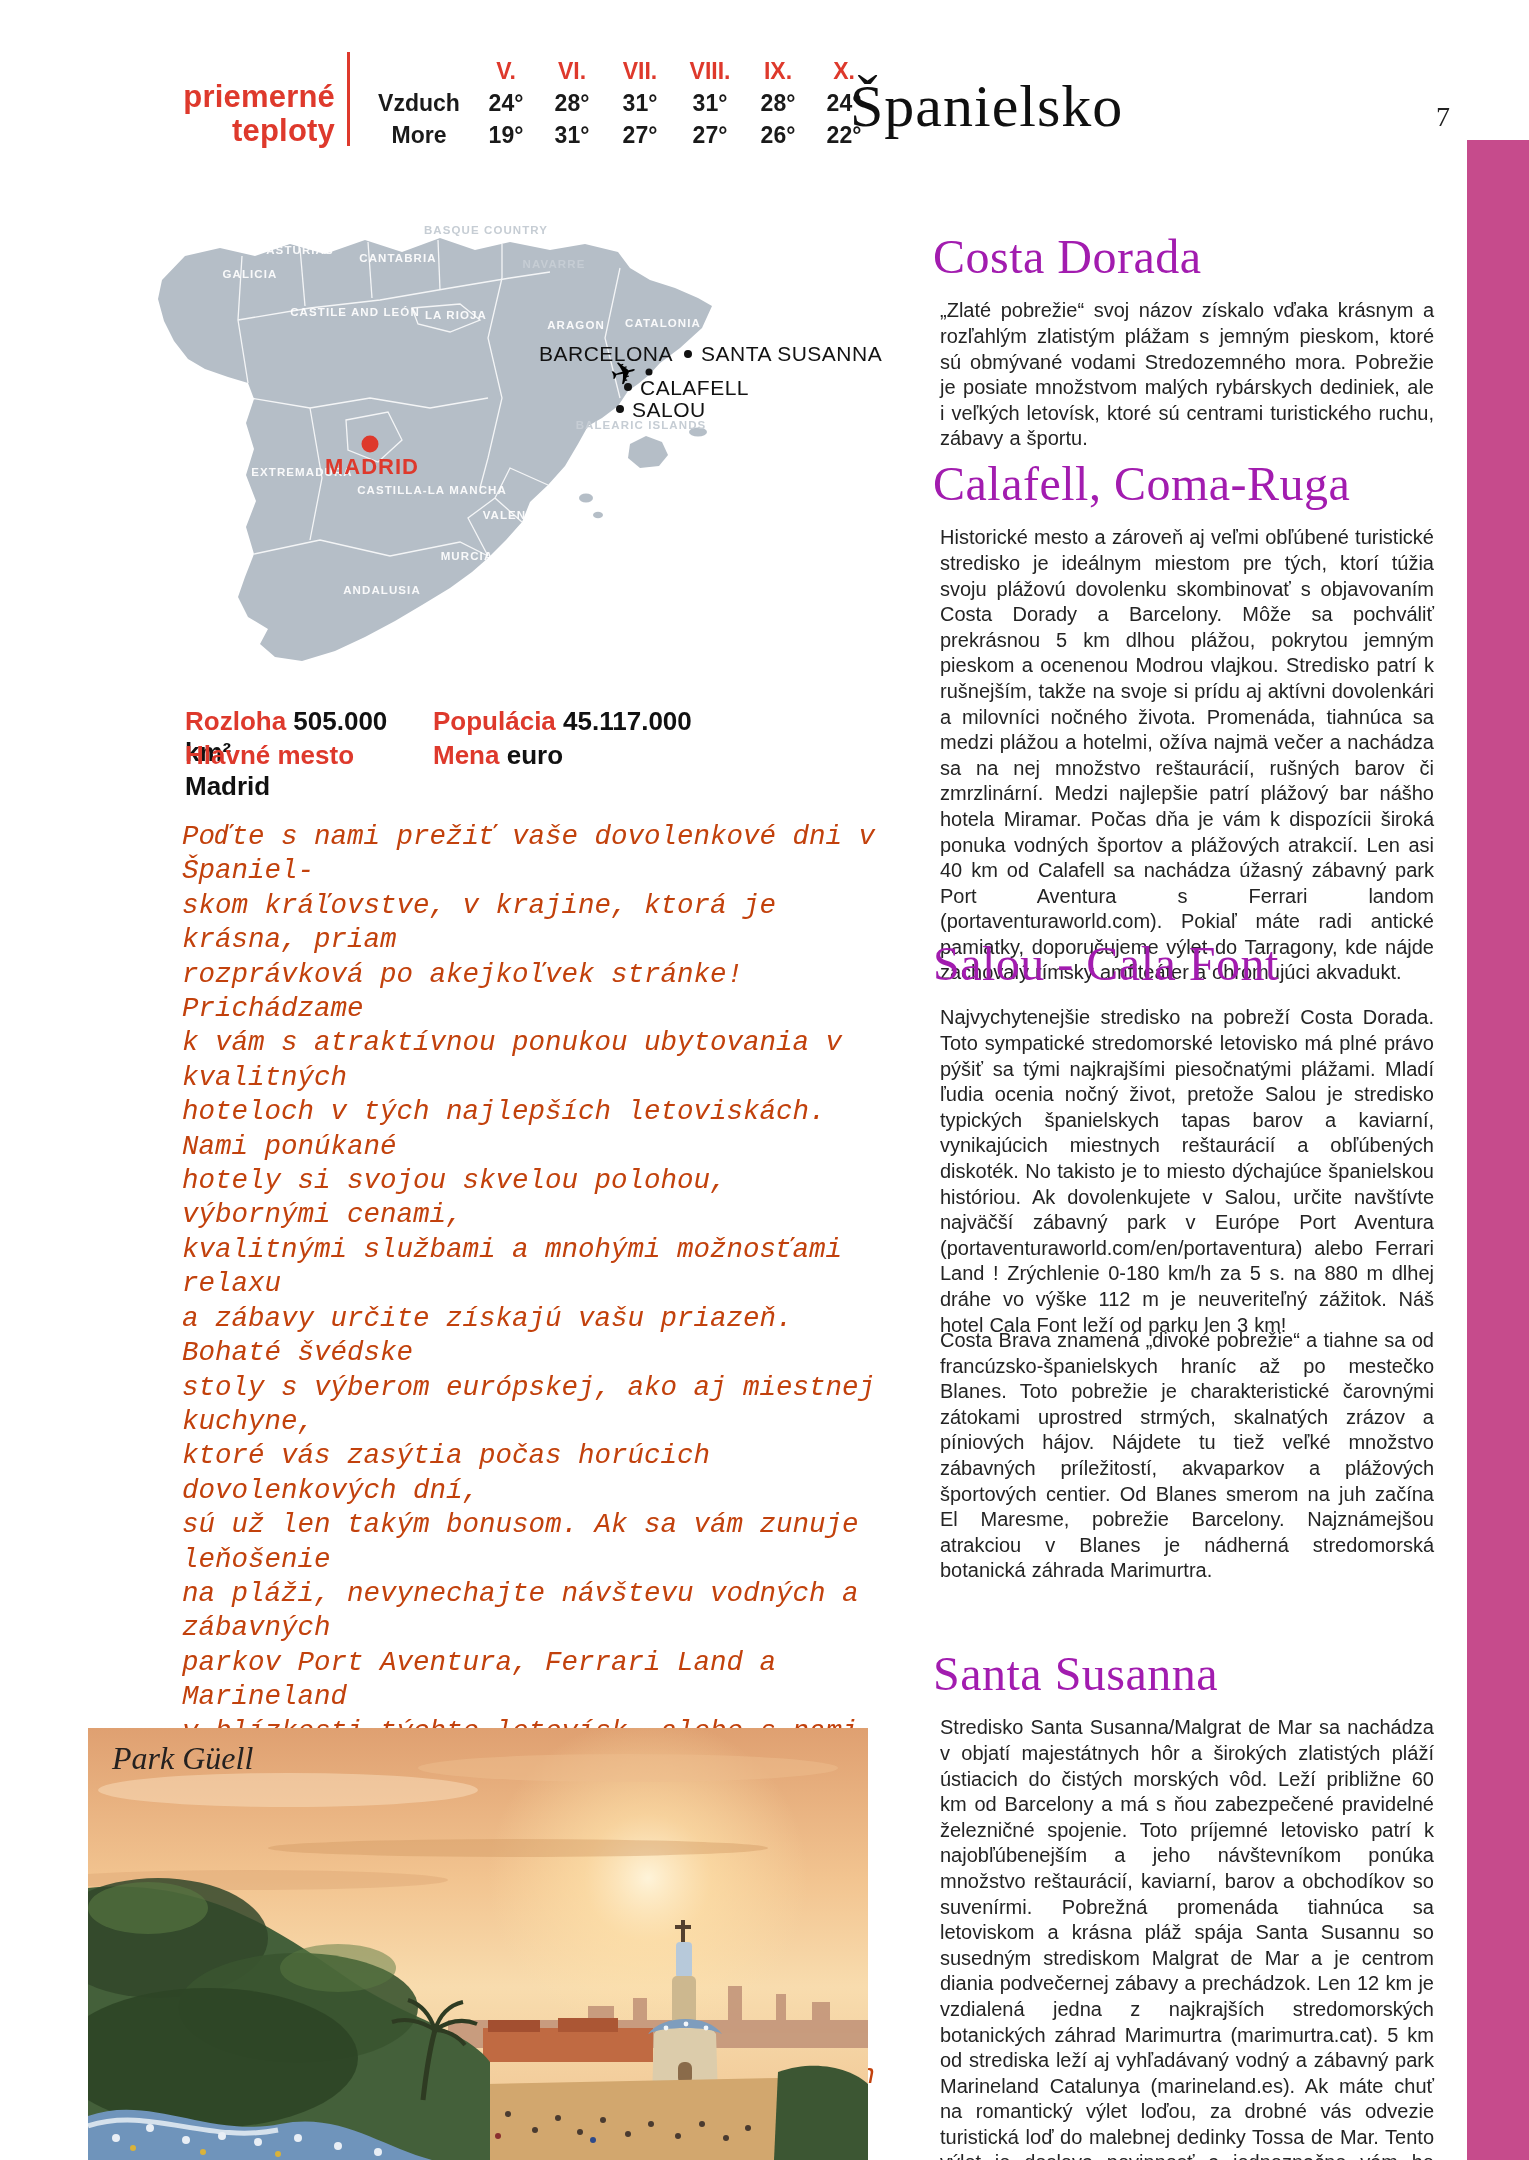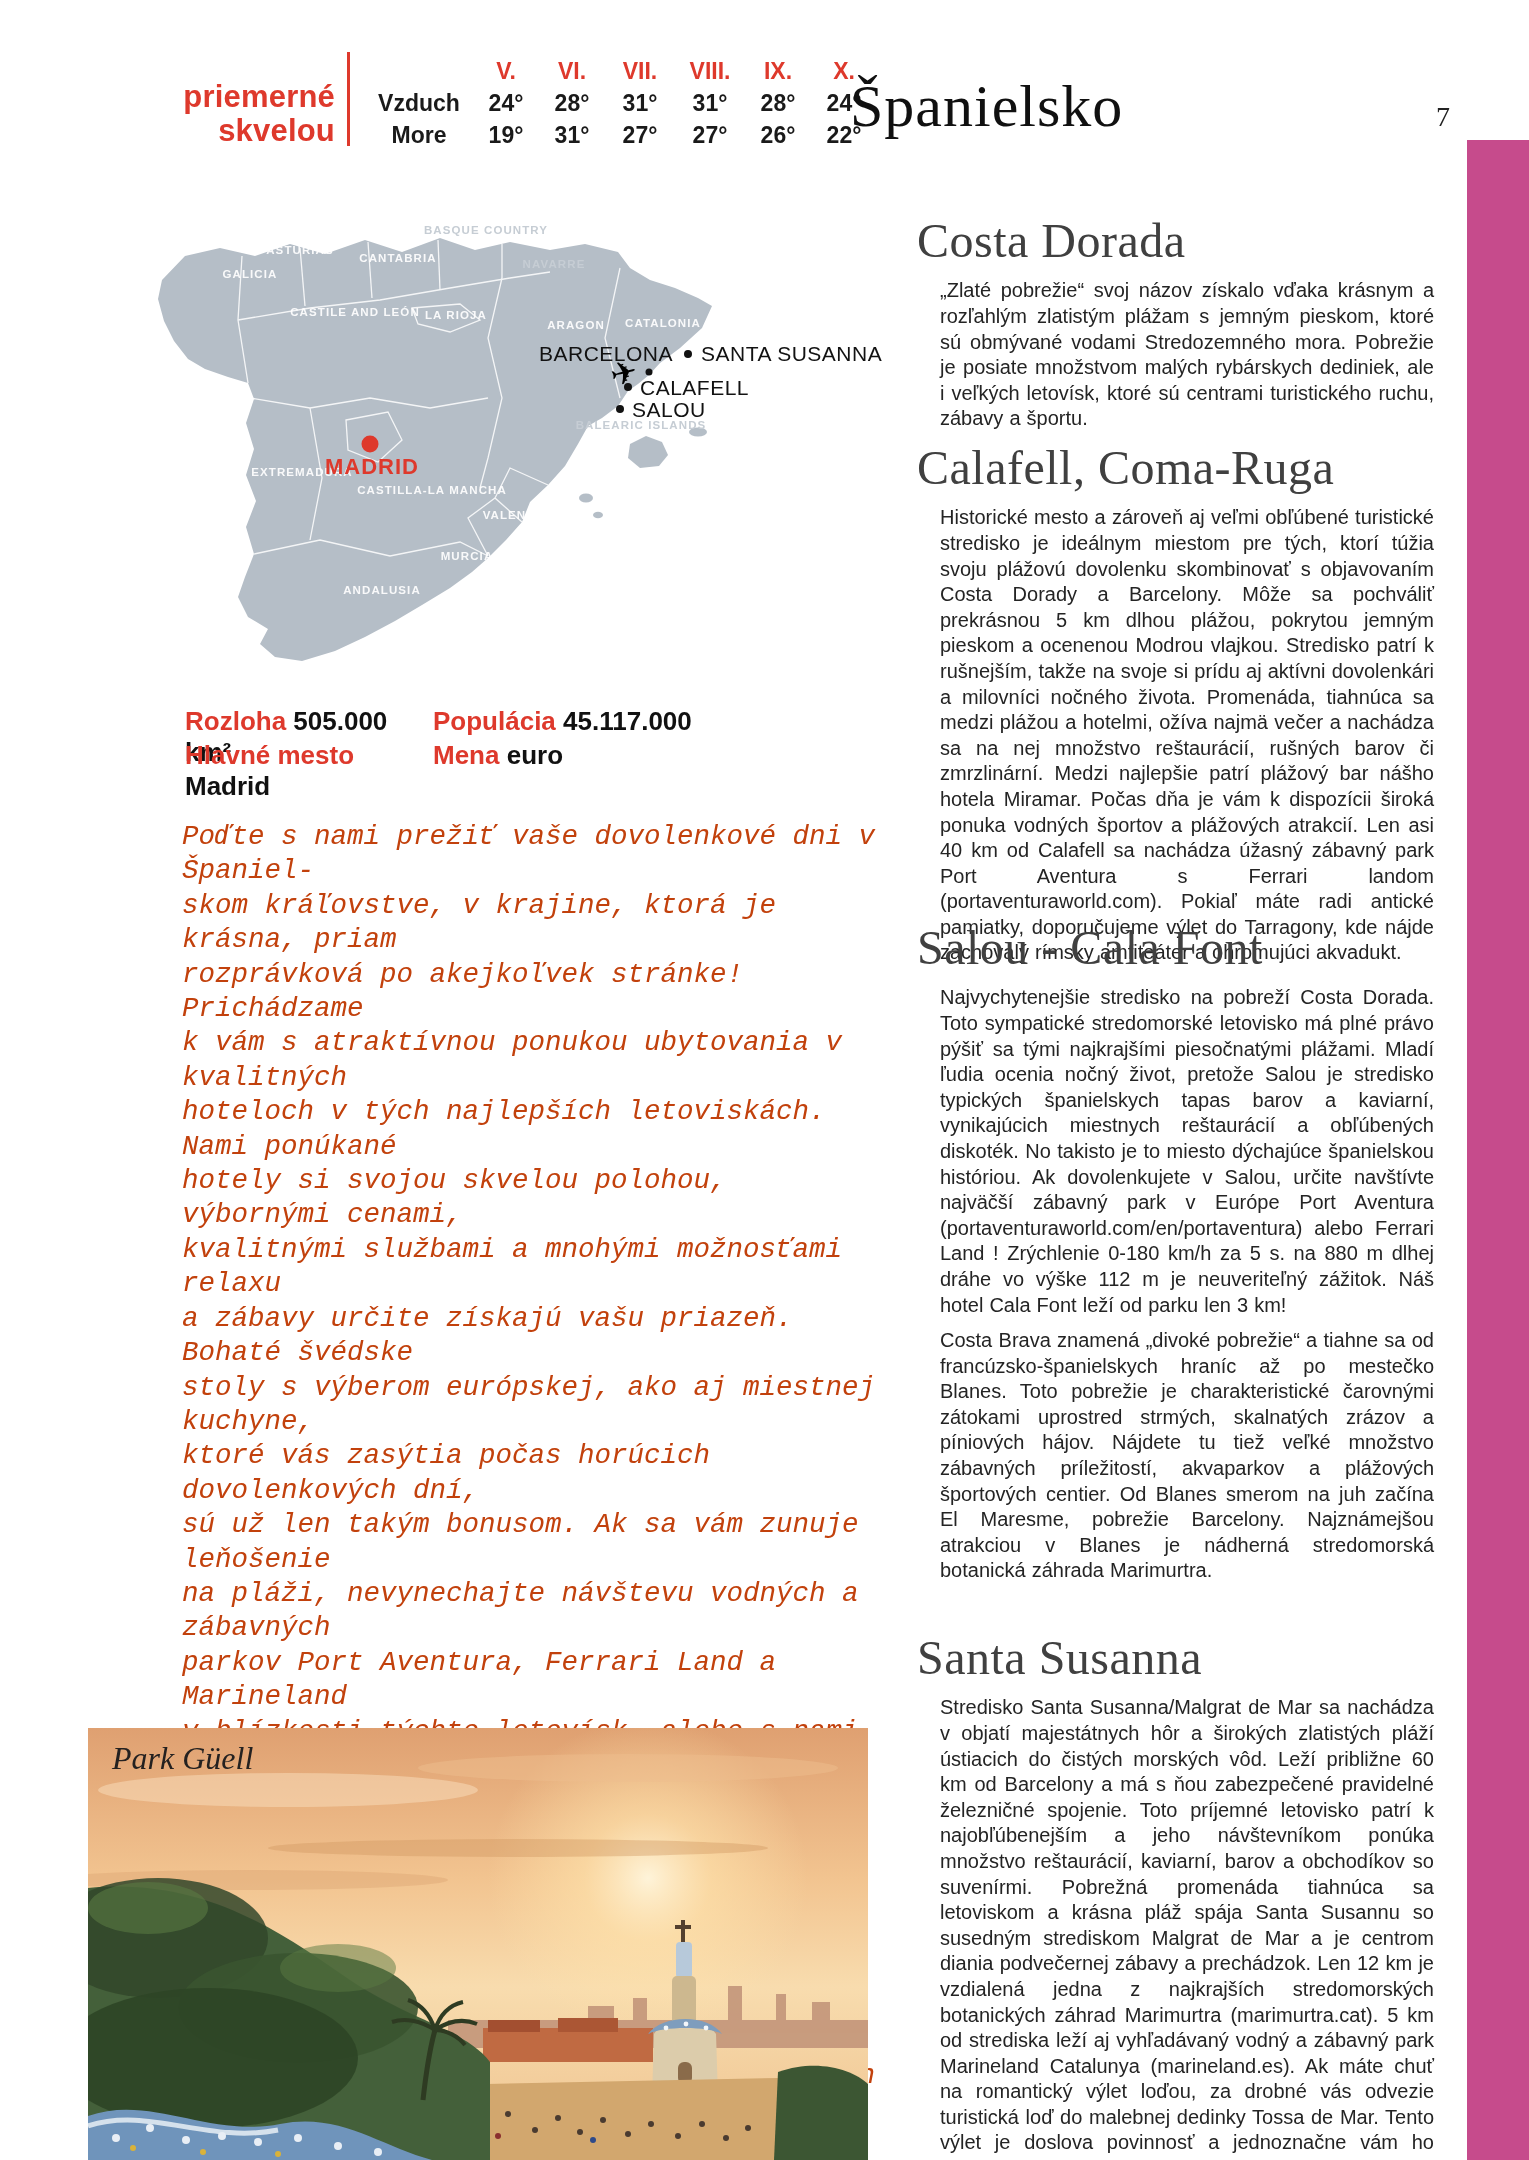--- a/index.html
+++ b/index.html
@@ -38,22 +38,22 @@
   .facts .lab{color:var(--red);}
   .facts .val{color:#111;}
 
   
   .intro{position:absolute;left:182px;top:820px;width:705px;
      font-family:Liberation Mono, monospace;font-style:italic;font-size:27.5px;
      line-height:34.4px;color:#c2410c;white-space:pre-line;}
 
   
   .section{position:absolute;left:917px;width:517px;}
-  .section h2{margin:0;font-family:"Liberation Serif",serif;font-weight:400;
-     font-size:48px;line-height:1.05;color:#404040;letter-spacing:.5px;}
+  .section h2{margin:16px;font-family:"Liberation Serif",serif;font-weight:400;
+     font-size:48px;line-height:1.05;color:#a21caf;letter-spacing:.5px;}
   .section.long h2{font-size:37px;}
   .section .body{margin:12px 0 0 23px;width:494px;font-size:20px;line-height:25.6px;
      text-align:justify;color:#242424;word-spacing:.5px;}
   .s0{top:216px;} .s1{top:443px;} .s2{top:923px;} .s3{top:1316px;} .s4{top:1633px;}
 
   
   .photo{position:absolute;left:88px;top:1728px;width:780px;height:432px;overflow:hidden;text-align:right;}
   .photo-caption{position:absolute;left:24px;top:12px;font-family:"Liberation Serif",serif;
      font-style:italic;font-size:32px;color:#242120;z-index:2;}
 
@@ -62,21 +62,21 @@
 
   :root{--red:#de392c;--pink:#c64b8c;}
 </style>
 </head>
 <body>
 
 <div id="page">
 
   <div class="temps-label">
     <div>priemerné</div>
-    <div>skvelou</div>
+    <div>teploty</div>
   </div>
   <div class="red-divider"></div>
 
   <div class="temps-table">
     <div class="t-cell t-lab"></div>
     <div class="t-cell t-m">V.</div>
     <div class="t-cell t-m">VI.</div>
     <div class="t-cell t-m">VII.</div>
     <div class="t-cell t-m">VIII.</div>
     <div class="t-cell t-m">IX.</div>

